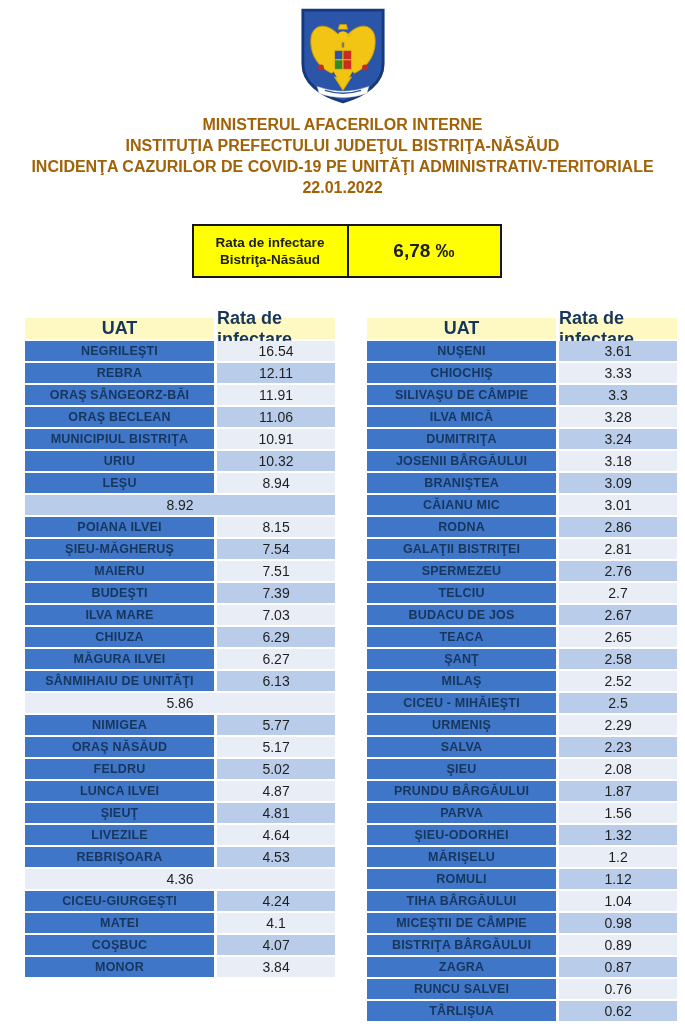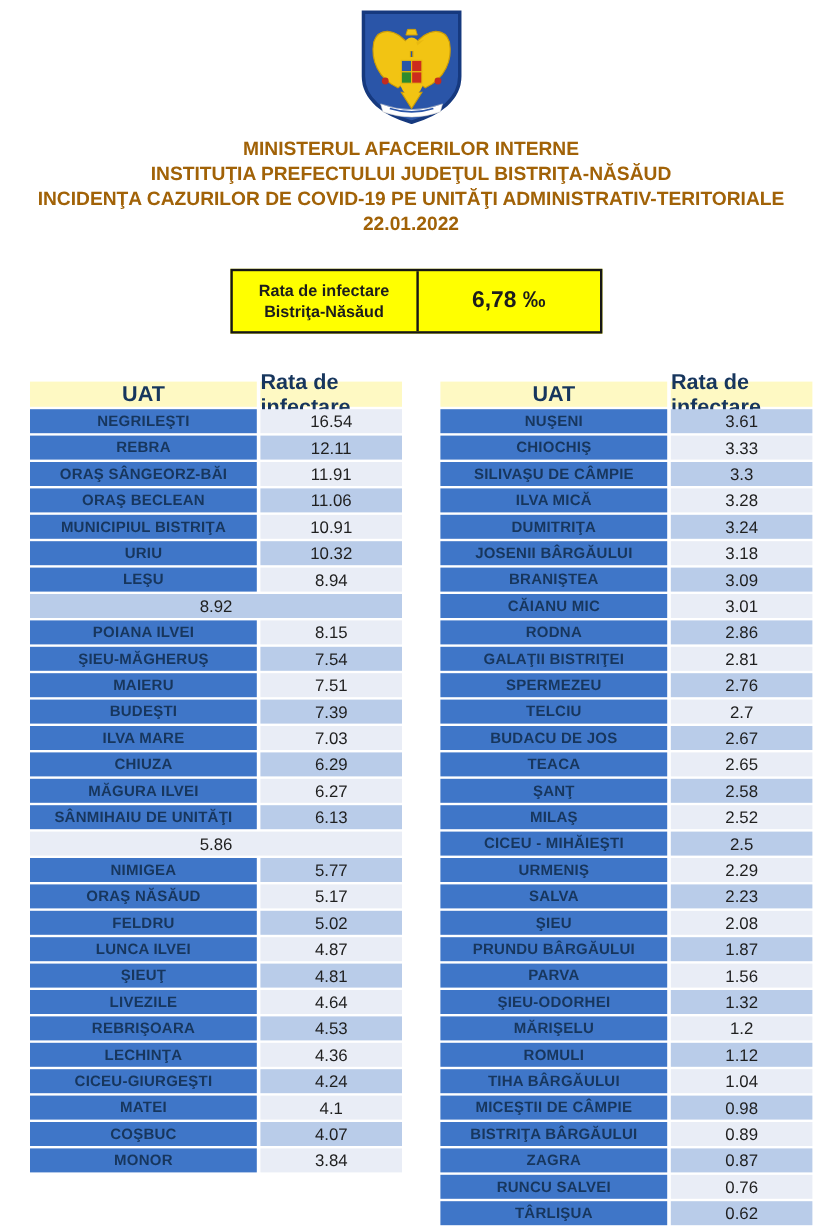--- a/index.html
+++ b/index.html
@@ -230,21 +230,20 @@
           <div class="cell-rate">4.64</div>
         </div>
 
         <div class="row">
           <div class="cell-uat">REBRIŞOARA</div>
           <div class="cell-rate">4.53</div>
         </div>
 
 
         <div class="row">
-          <div class="cell-uat">LECHINŢA</div>
           <div class="cell-rate">4.36</div>
         </div>
 
         <div class="row">
           <div class="cell-uat">CICEU-GIURGEŞTI</div>
           <div class="cell-rate">4.24</div>
         </div>
 
 
         <div class="row">

